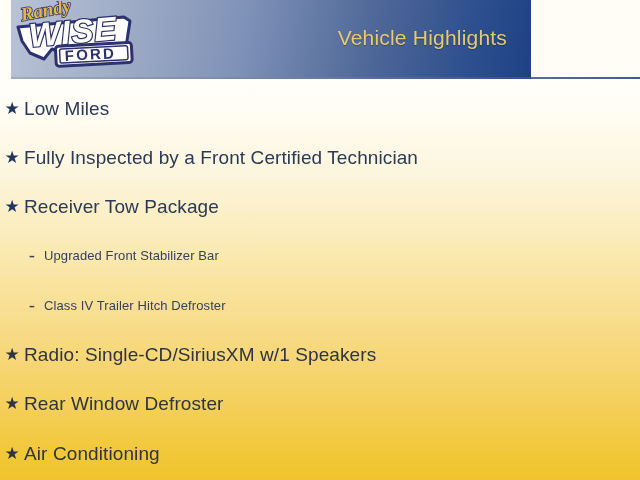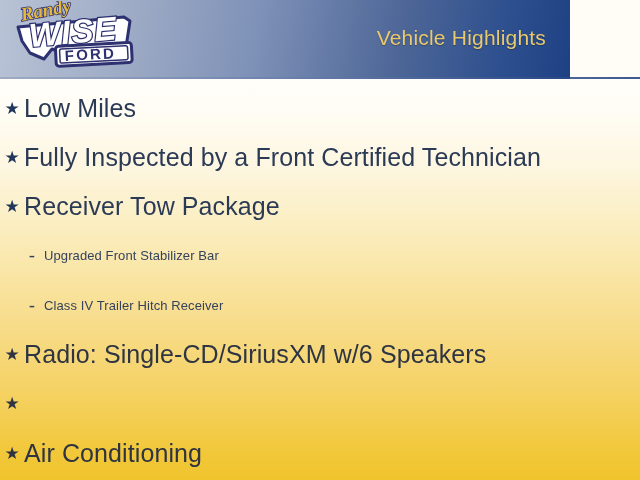--- a/index.html
+++ b/index.html
@@ -15,23 +15,23 @@
     position: relative;
     width: 640px;
     height: 480px;
     overflow: hidden;
     background: #fffdf6;
   }
 
   
   .header {
     position: absolute;
-    left: 0;
+    left: 11px;
     top: 0;
-    width: 570px;
+    width: 520px;
     height: 79px;
     background: linear-gradient(100deg, #b9c3d6 0%, #9facc6 22%, #7e91b7 45%, #4d6697 70%, #2d4f8e 88%, #1e4184 100%);
     overflow: visible;
   }
   .header-rule {
     position: absolute;
     left: 0;
     top: 77px;
     width: 640px;
     height: 2px;
@@ -102,21 +102,21 @@
     text-align: center;
     font-size: 17px;
     line-height: 1;
     color: #21365c;
   }
   .bullet.dash {
     font-size: 19px;
     color: #34425c;
   }
   .feature-text {
-    font-size: 25px;
+    font-size: 19px;
     line-height: 1;
     color: #2b3a55;
     white-space: nowrap;
     letter-spacing: .1px;
   }
   .feature-row.sub {
     padding-left: 20px;
   }
   .feature-row.sub .feature-text {
     color: #34425c;
@@ -169,28 +169,29 @@
         <li class="feature-row" style="top: 112.6px;">
           <span class="bullet">★</span>
           <span class="feature-text">Receiver Tow Package</span>
         </li>
         <li class="feature-row sub" style="top: 161.9px;">
           <span class="bullet dash">-</span>
           <span class="feature-text">Upgraded Front Stabilizer Bar</span>
         </li>
         <li class="feature-row sub" style="top: 211.2px;">
           <span class="bullet dash">-</span>
-          <span class="feature-text">Class IV Trailer Hitch Receiver</span>
+          <span class="feature-text">Class IV Trailer Hitch Defroster</span>
         </li>
         <li class="feature-row deep" style="top: 260.5px;">
           <span class="bullet">★</span>
-          <span class="feature-text">Radio: Single-CD/SiriusXM w/6 Speakers</span>
+          <span class="feature-text">Radio: Single-CD/SiriusXM w/1 Speakers</span>
         </li>
         <li class="feature-row deep" style="top: 309.8px;">
           <span class="bullet">★</span>
+          <span class="feature-text">Rear Window Defroster</span>
         </li>
         <li class="feature-row deep" style="top: 359.1px;">
           <span class="bullet">★</span>
           <span class="feature-text">Air Conditioning</span>
         </li>
       </ul>
   </div>
 
 </div>
 

